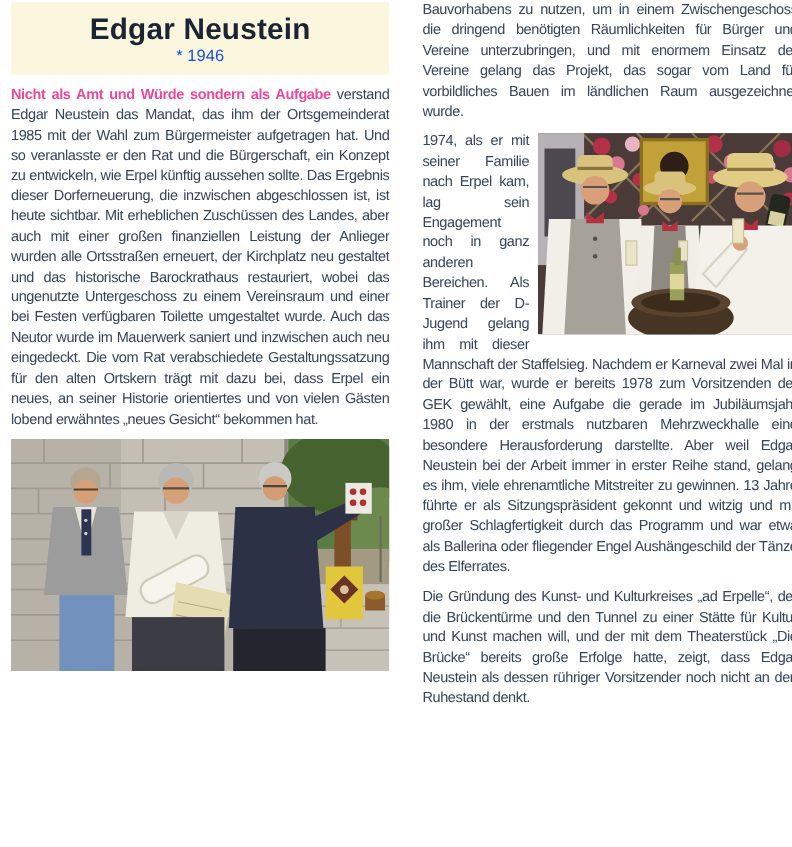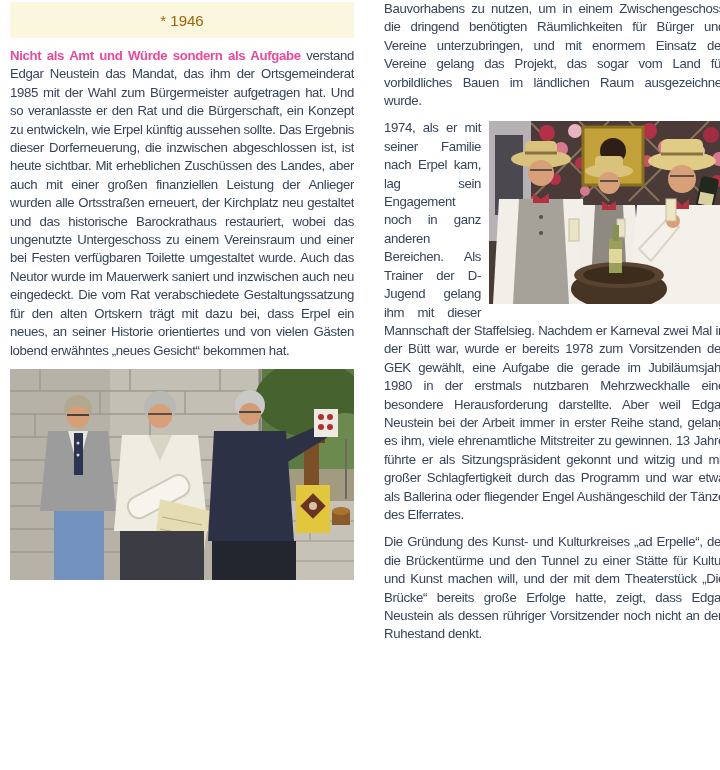--- a/index.html
+++ b/index.html
@@ -32,21 +32,21 @@
   }
   .header-box .name {
     font-size: 27px;
     font-weight: bold;
     color: #1c2433;
     letter-spacing: 0.2px;
     line-height: 30px;
   }
   .header-box .born {
     font-size: 15px;
-    color: #a16207;
+    color: #1d4ed8;
     line-height: 18px;
     margin-top: 1px;
   }
 
   p.body {
     font-size: 13.2px;
     line-height: 18.4px;
     letter-spacing: -0.35px;
     text-align: justify;
     margin: 0 0 9px 0;
@@ -76,20 +76,21 @@
   .para3 p.body { margin-bottom: 0; }
 </style>
 </head>
 <body>
 
 <div class="page">
 
   <div class="col col-left">
 
     <div class="header-box">
+      <div class="name">Edgar Neustein</div>
       <div class="born">* 1946</div>
     </div>
 
     <p class="body"><span class="lead">Nicht als Amt und Würde sondern als Aufgabe</span><span> verstand Edgar Neustein das Mandat, das ihm der Ortsgemeinderat 1985 mit der Wahl zum Bürgermeister aufgetragen hat. Und so veranlasste er den Rat und die Bürgerschaft, ein Konzept zu entwickeln, wie Erpel künftig aussehen sollte. Das Ergebnis dieser Dorferneuerung, die inzwischen abgeschlossen ist, ist heute sichtbar. Mit erheblichen Zuschüssen des Landes, aber auch mit einer großen finanziellen Leistung der Anlieger wurden alle Ortsstraßen erneuert, der Kirchplatz neu gestaltet und das historische Barockrathaus restauriert, wobei das ungenutzte Untergeschoss zu einem Vereinsraum und einer bei Festen verfügbaren Toilette umgestaltet wurde. Auch das Neutor wurde im Mauerwerk saniert und inzwischen auch neu eingedeckt. Die vom Rat verabschiedete Gestaltungssatzung für den alten Ortskern trägt mit dazu bei, dass Erpel ein neues, an seiner Historie orientiertes und von vielen Gästen lobend erwähntes „neues Gesicht“ bekommen hat.</span></p>
 
 
     <div class="photo-a">
       <svg viewBox="0 0 344 211" preserveAspectRatio="none">
 
         <rect width="344" height="211" fill="#b6b2a8"></rect>

